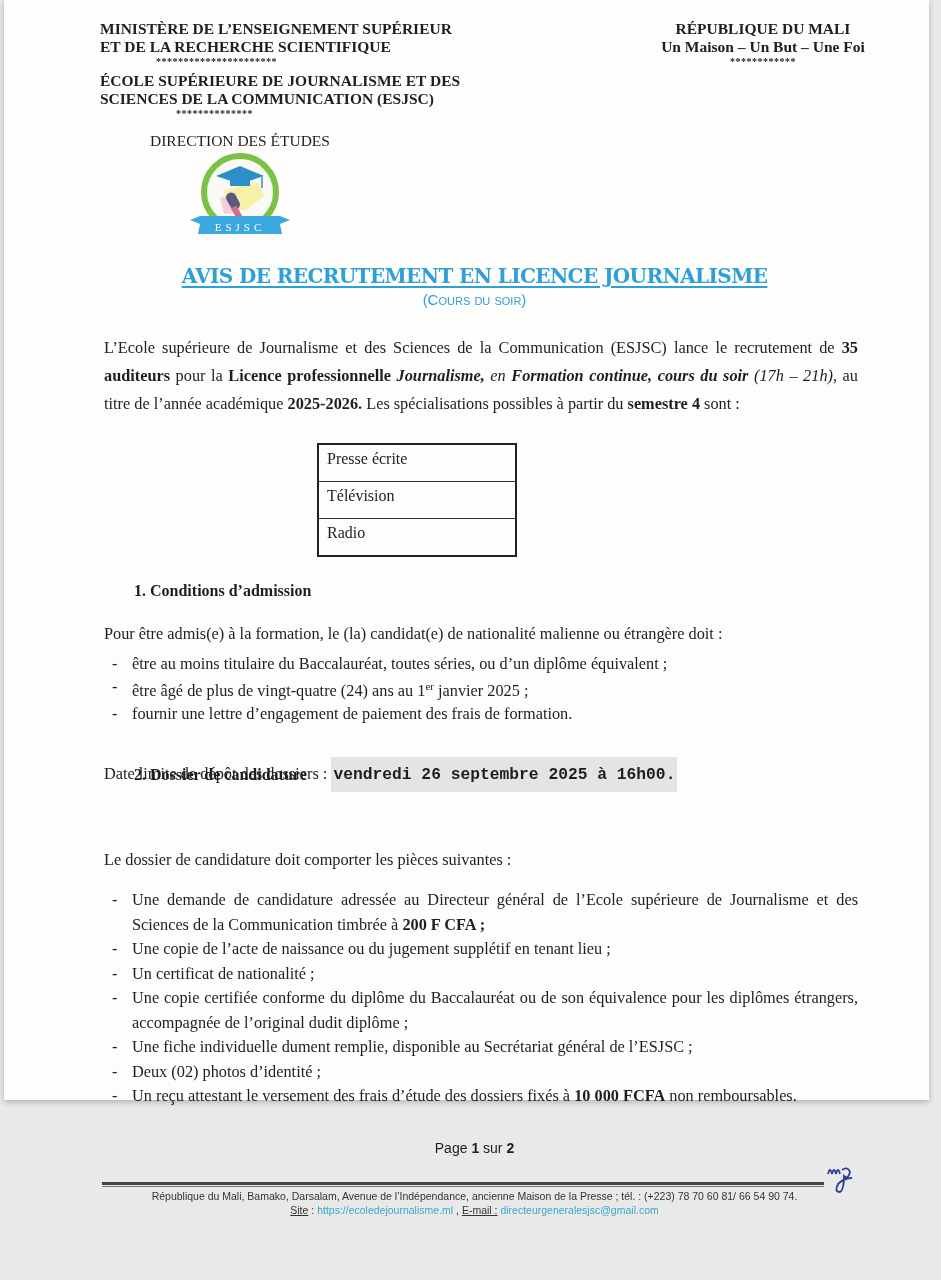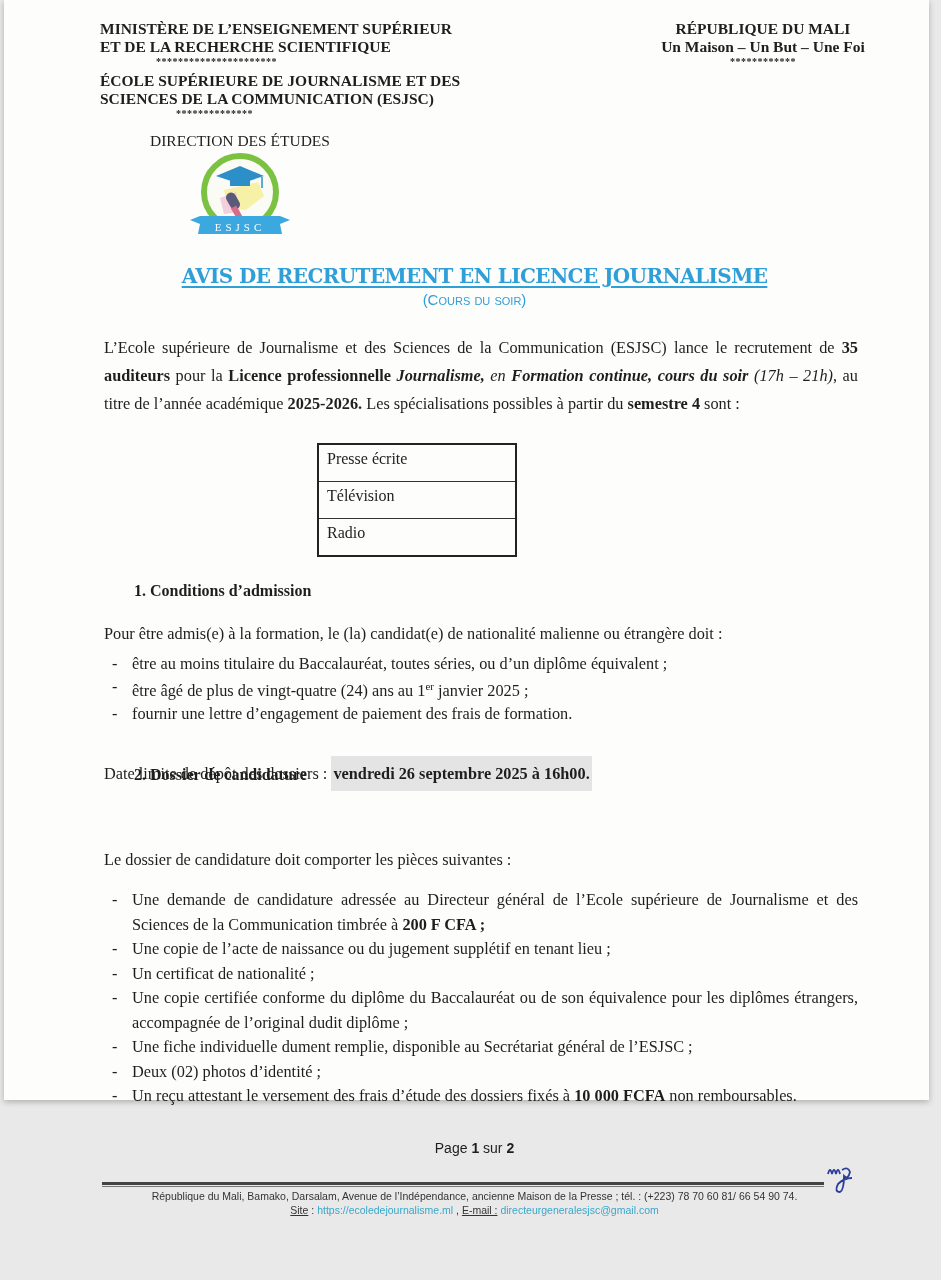--- a/index.html
+++ b/index.html
@@ -19,21 +19,21 @@
   .logo { left: 180px; top: 152px; width: 112px; height: 90px; }
   .title { left: 0; width: 941px; top: 264px; text-align: center; font-family: "DejaVu Serif", serif; font-weight: bold; font-size: 20px; color: #2f9fd8; text-decoration: underline; text-decoration-thickness: 2px; text-underline-offset: 3px; letter-spacing: -0.6px; }
   .subtitle { left: 0; width: 941px; top: 291px; text-align: center; font-family: "Liberation Sans", sans-serif; font-size: 15px; color: #2f9fd8; font-variant: small-caps; }
   .para { left: 100px; width: 754px; font-size: 16.3px; line-height: 28px; text-align: justify; }
   .spec-table { left: 313px; top: 443px; width: 200px; border-collapse: collapse; border: 2px solid #222; }
   .spec-table td { border: 1px solid #333; font-weight: normal; font-size: 16px; padding: 3px 8px 11px 8px; height: 22px; }
   .h2 { left: 100px; font-weight: bold; font-size: 16px; margin-left: 30px; }
   ul.dash { list-style: none; margin: 0; padding: 0; }
   ul.dash li { position: relative; padding-left: 28px; }
   ul.dash li::before { content: "-"; position: absolute; left: 8px; }
-  .hl { background: #e4e4e4; font-weight: bold; padding: 8px 2px; }
+  .hl { background: #e4e4e4; font-weight: bold; padding: 8px 2px; font-family: Liberation Mono, monospace; }
   .pager { left: 0; width: 941px; top: 1140px; text-align: center; font-family: "Liberation Sans", sans-serif; font-size: 14px; }
   .rule1 { left: 98px; top: 1182px; width: 722px; height: 3px; background: #444; }
   .rule2 { left: 98px; top: 1186px; width: 722px; height: 1px; background: #777; }
   .footer1 { left: 0; width: 941px; top: 1190px; text-align: center; font-family: "Liberation Sans", sans-serif; font-size: 10.5px; color: #333; }
   .footer2 { left: 0; width: 941px; top: 1204px; text-align: center; font-family: "Liberation Sans", sans-serif; font-size: 10.5px; color: #333; }
   .footer2 .lbl { text-decoration: underline; }
   .footer2 a { color: #3aa7c9; text-decoration: none; }
   .sig { left: 818px; top: 1158px; width: 50px; height: 40px; }
 </style>
 </head>

